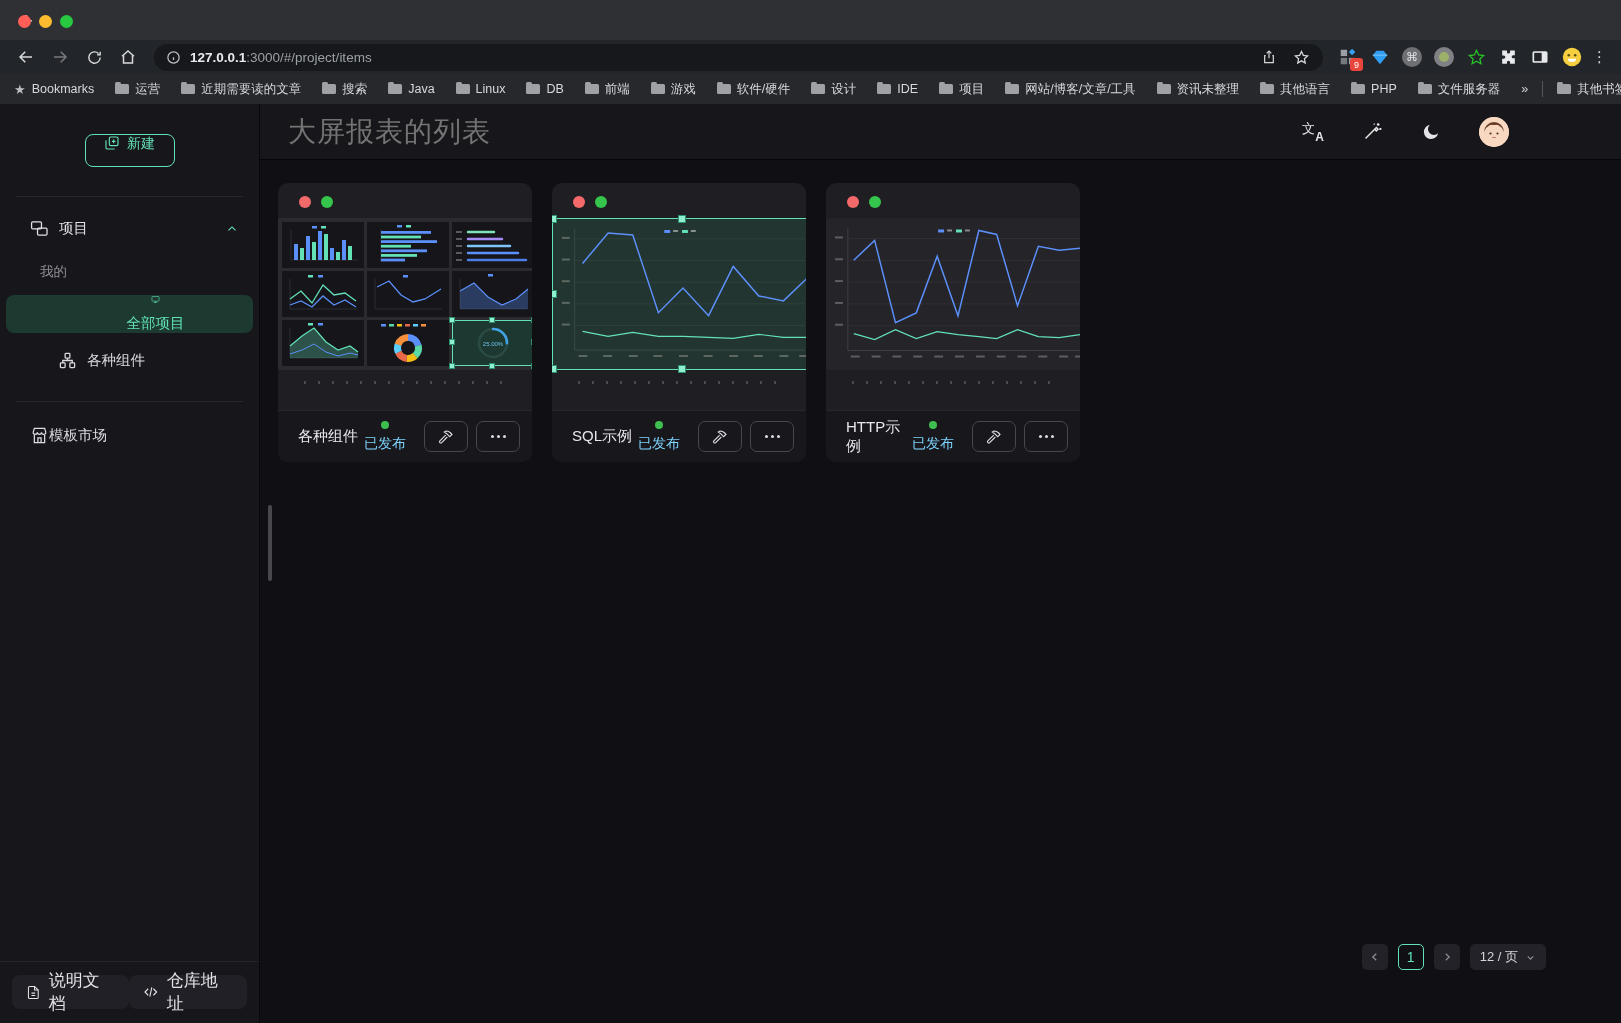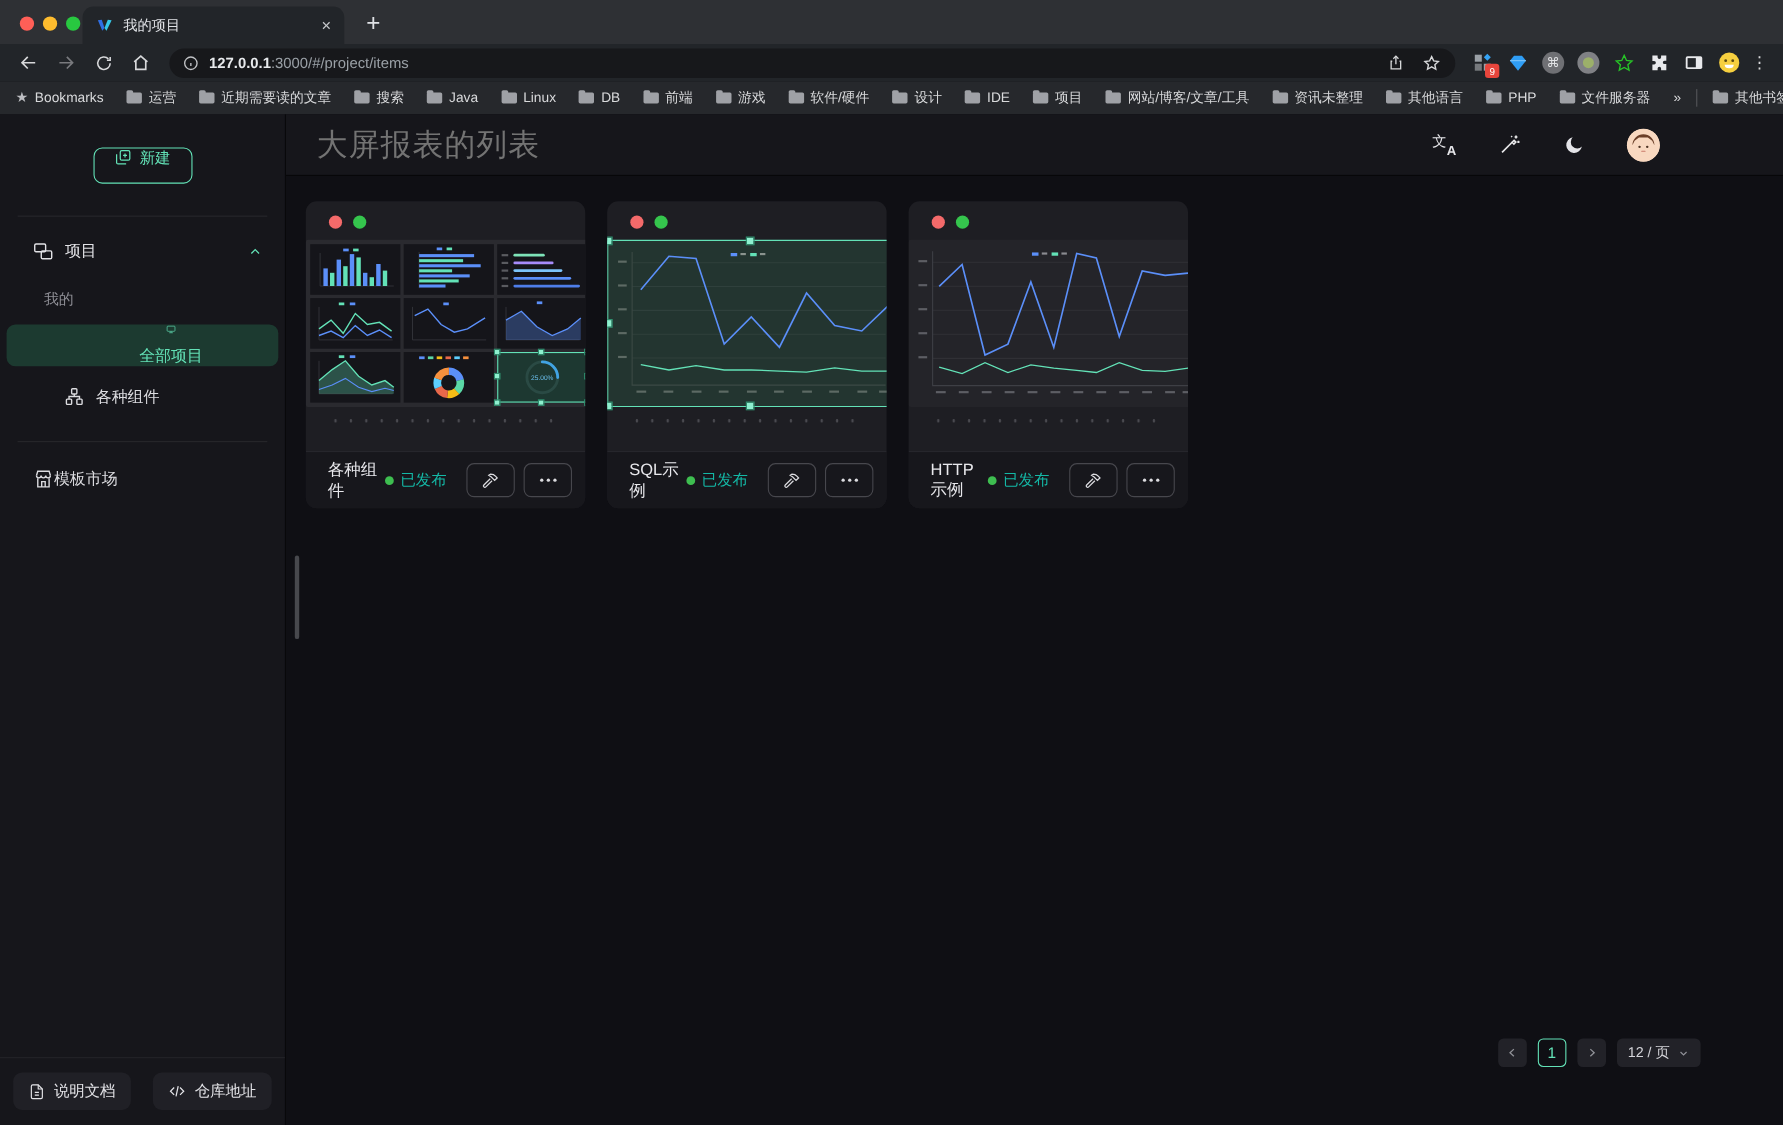--- a/index.html
+++ b/index.html
@@ -53,21 +53,21 @@
   .side-group { display:flex; align-items:center; gap:10px; color:#e2e2e6; font-size:14.5px; margin:22px 20px 0 30px; }
   .side-group .chev { margin-left:auto; color:#63e2b7; }
   .side-sub-label { color:#8f8f96; font-size:13.5px; margin:25px 0 0 40px; }
   .side-item { display:flex; align-items:center; gap:10px; font-size:14.5px; height:38px; margin:14px 6px 0;
     border-radius:8px; padding-left:52px; color:#dcdce0; cursor:pointer; }
   .side-item.active { background:#1c3a30; color:#63e2b7;flex-direction:column; }
   .side-item-plain { display:flex; align-items:center; gap:0; font-size:14.5px; color:#dcdce0; margin:24px 20px 0 30px; cursor:pointer;}
   .side-footer { position:absolute; left:0; right:0; bottom:0; border-top:1px solid #232328;
     padding:13px 12px 14px; display:flex; justify-content:space-between; }
   .side-foot-btn { height:34px; background:#202026; border-radius:8px; display:flex; align-items:center;
-    gap:8px; padding:0 14px; color:#e3e3e7; font-size:14px; cursor:pointer; }
+    gap:8px; padding:0 14px; color:#e3e3e7; font-size:17px; cursor:pointer; }
 
   .main { flex:1; display:flex; flex-direction:column; background:#0f0f14; }
   .main-header { height:56px; background:#16161b; border-bottom:1px solid #070709;
     display:flex; align-items:center; padding:0 112px 0 28px; }
   .page-title { font-size:28px; color:#737373; font-weight:500; letter-spacing:1px; }
   .header-actions { margin-left:auto; display:flex; align-items:center; gap:38px; color:#e6e6ea; }
   .i-translate { position:relative; width:22px; height:20px; display:inline-block; font-weight:bold; }
   .i-translate b { position:absolute; left:0; top:-2px; font-size:13px; font-weight:normal; }
   .i-translate i { position:absolute; right:0; bottom:-2px; font-style:normal; font-size:12px; }
   .avatar { width:30px; height:30px; border-radius:50%; overflow:hidden; background:#f8d8c0; }
@@ -89,21 +89,21 @@
   .hnd.s { width:4px; height:4px; }
   .tl2{left:-3px;top:-3px}.tm{left:50%;margin-left:-3px;top:-3px}.tr{right:-3px;top:-3px}
   .ml{left:-3px;top:50%;margin-top:-3px}.mr{right:-3px;top:50%;margin-top:-3px}
   .bl{left:-3px;bottom:-3px}.bm2{left:50%;margin-left:-3px;bottom:-3px}.br{right:-3px;bottom:-3px}
   .prog-tile { position:relative; background:#1d3831; border:1px solid #63e2b7; }
   .dotted { margin:11px 20px 0; height:3px; background-image:radial-gradient(circle,#4a4a50 1.2px,transparent 1.4px);
     background-size:14px 3px; background-repeat:repeat-x; }
   .card-footer { margin-top:auto; height:52px; background:#17171c; border-top:1px solid #26262c;
     display:flex; align-items:center; padding:0 12px 0 20px; }
   .card-title { font-size:15px; color:#e8e8ec; flex:1; }
-  .status { display:flex; align-items:center; gap:6px; color:#14b8a6; font-size:14px; margin-right:10px; }
+  .status { display:flex; align-items:center; gap:6px; color:#7dd3fc; font-size:14px; margin-right:10px;flex-direction:column; }
   .status-dot { width:8px; height:8px; border-radius:50%; background:#3ebe50; }
   .icon-btn { width:44px; height:31px; border:1px solid #47474d; border-radius:7px; background:transparent;
     display:flex; align-items:center; justify-content:center; gap:3px; color:#dcdce0; margin-left:8px; cursor:pointer; }
   .mdot { width:3px; height:3px; border-radius:50%; background:#dcdce0; }
 
   .pagination { position:absolute; right:75px; bottom:53px; display:flex; align-items:center; gap:10px; }
   .pg-btn { width:26px; height:26px; background:#222228; border-radius:5px; color:#8f9096;
     display:flex; align-items:center; justify-content:center; cursor:pointer; }
   .pg-num { width:26px; height:26px; border:1px solid #63e2b7; border-radius:5px; color:#63e2b7;
     display:flex; align-items:center; justify-content:center; font-size:14px; cursor:pointer; }
@@ -112,30 +112,20 @@
 </style>
 </head>
 <body>
 
 <div>
   <div class="tabstrip">
     <div class="traffic">
       <span class="tl-dot tl-red"></span>
       <span class="tl-dot tl-yellow"></span>
       <span class="tl-dot tl-green"></span>
-    </div>
-    <div class="tab">
-      <span>
-        <svg width="16" height="16" viewBox="0 0 16 16">
-          <path d="M2 3.5 5.5 3 8 10.5 6 13z" fill="#2f6fe4"></path>
-          <path d="M8 10.5 11 3l3.5.5L9.8 13z" fill="#35c8e8"></path>
-        </svg>
-      </span>
-      <span class="tab-title">我的项目</span>
-      <span class="tab-close">×</span>
     </div>
     <span class="newtab">+</span>
   </div>
 
   <div class="toolbar">
     <span class="nav-ic">
       <svg width="18" height="18" viewBox="0 0 24 24" fill="none" stroke="currentColor" stroke-width="2">
           <path d="M20 12H5M11 5l-7 7 7 7"></path>
         </svg>
     </span>

